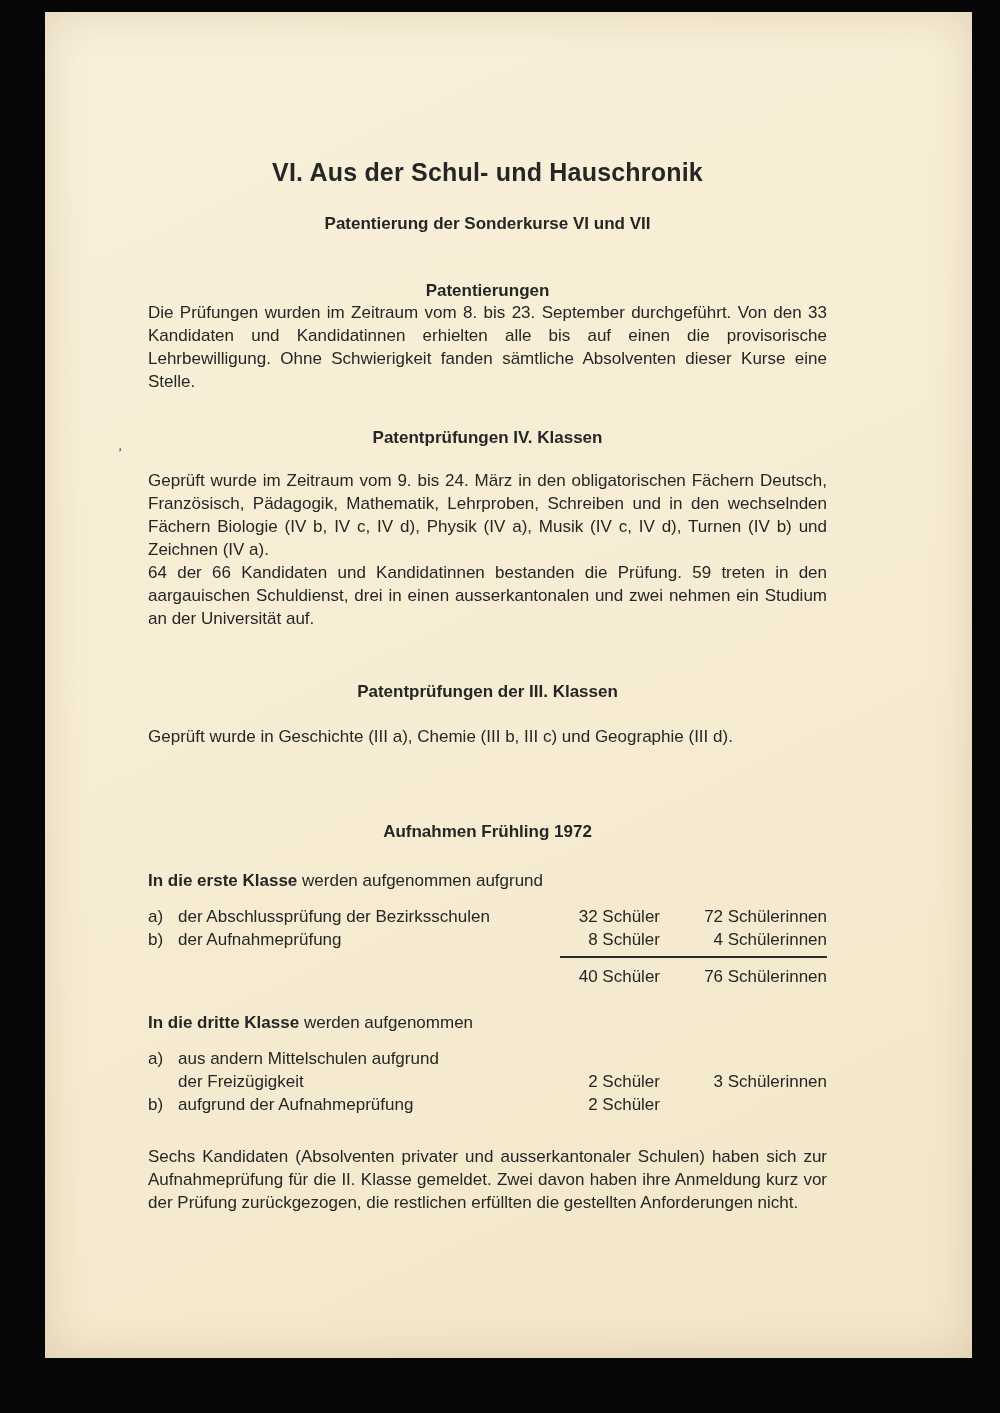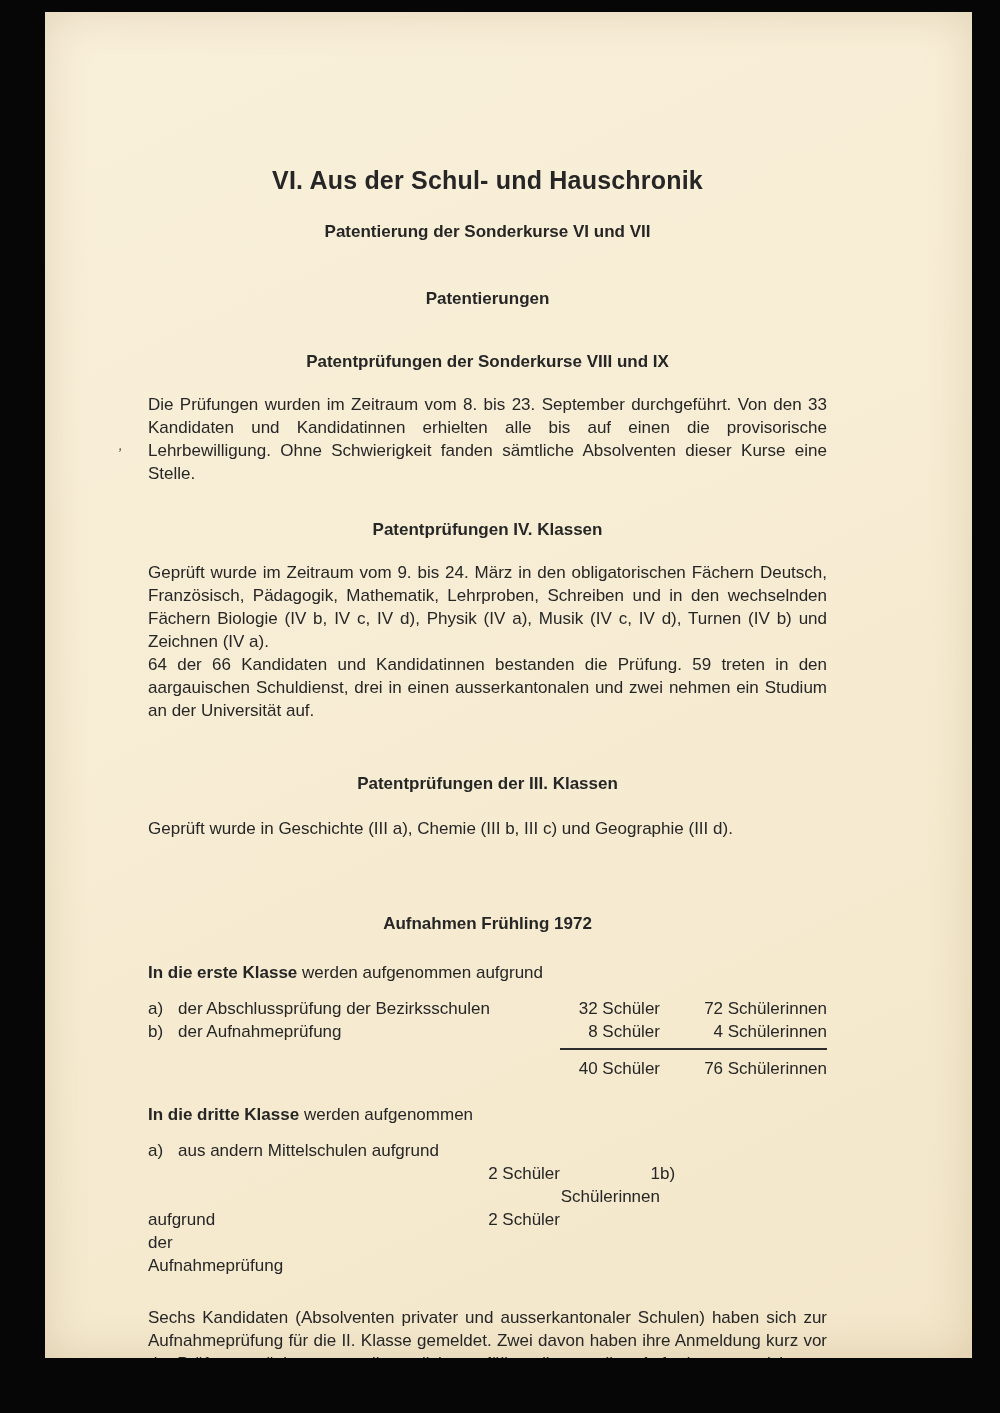--- a/index.html
+++ b/index.html
@@ -17,21 +17,20 @@
   }
   .page {
     position: absolute;
     left: 45px; top: 12px; right: 28px; bottom: 55px;
     background: linear-gradient(155deg, #f9f0da 0%, #f7edd4 45%, #f3e6c9 100%);
     box-shadow: inset 0 0 45px rgba(120, 90, 40, 0.18);
     overflow: hidden;
   }
   .content {
     padding: 146px 145px 0 103px;
-    margin-top: 8px;
   }
   h1.doc-title {
     font-size: 25px;
     font-weight: bold;
     text-align: center;
     letter-spacing: 0.2px;
   }
   .h-center {
     font-size: 17px;
     font-weight: bold;
@@ -87,21 +86,20 @@
     <span class="artifact">,</span>
 
     <div class="content">
 
       <h1 class="doc-title">VI. Aus der Schul- und Hauschronik</h1>
 
       <div class="h-center mt-sub1">Patentierung der Sonderkurse VI und VII</div>
 
       <div class="h-center mt-patentierungen">Patentierungen</div>
 
-      <div class="h-center mt-sub2">Patentprüfungen der Sonderkurse VIII und IX</div>
       <p class="body">Die Prüfungen wurden im Zeitraum vom 8. bis 23. September durchgeführt. Von den 33 Kandidaten und Kandidatinnen erhielten alle bis auf einen die provisorische Lehrbewilligung. Ohne Schwierigkeit fanden sämtliche Absolventen dieser Kurse eine Stelle.</p>
 
       <div class="h-center mt-sub3">Patentprüfungen IV. Klassen</div>
       <p class="body">Geprüft wurde im Zeitraum vom 9. bis 24. März in den obligatorischen Fächern Deutsch, Französisch, Pädagogik, Mathematik, Lehrproben, Schreiben und in den wechselnden Fächern Biologie (IV b, IV c, IV d), Physik (IV a), Musik (IV c, IV d), Turnen (IV b) und Zeichnen (IV a).</p>
       <p class="body">64 der 66 Kandidaten und Kandidatinnen bestanden die Prüfung. 59 treten in den aargauischen Schuldienst, drei in einen ausserkantonalen und zwei nehmen ein Studium an der Universität auf.</p>
 
       <div class="h-center mt-sub4">Patentprüfungen der III. Klassen</div>
       <p class="body">Geprüft wurde in Geschichte (III a), Chemie (III b, III c) und Geographie (III d).</p>
 
       <div class="h-center mt-aufnahmen">Aufnahmen Frühling 1972</div>
@@ -129,22 +127,23 @@
 
       <p class="lead mt-dritte"><span class="b">In die dritte Klasse</span><span> werden aufgenommen</span></p>
 
       <div class="tbl">
         <span class="cell">a)</span>
         <span class="cell">aus andern Mittelschulen aufgrund</span>
         <span class="cell num"></span>
         <span class="cell num"></span>
 
         <span class="cell"></span>
+        <span class="cell">der Freizügigkeit</span>
         <span class="cell num">2 Schüler</span>
-        <span class="cell num">1 Schülerinnen</span>
+        <span class="cell num">3 Schülerinnen</span>
 
         <span class="cell">b)</span>
         <span class="cell">aufgrund der Aufnahmeprüfung</span>
         <span class="cell num">2 Schüler</span>
         <span class="cell num"></span>
       </div>
 
       <p class="body closing">Sechs Kandidaten (Absolventen privater und ausserkantonaler Schulen) haben sich zur Aufnahmeprüfung für die II. Klasse gemeldet. Zwei davon haben ihre Anmeldung kurz vor der Prüfung zurückgezogen, die restlichen erfüllten die gestellten Anforderungen nicht.</p>
 
     </div>

